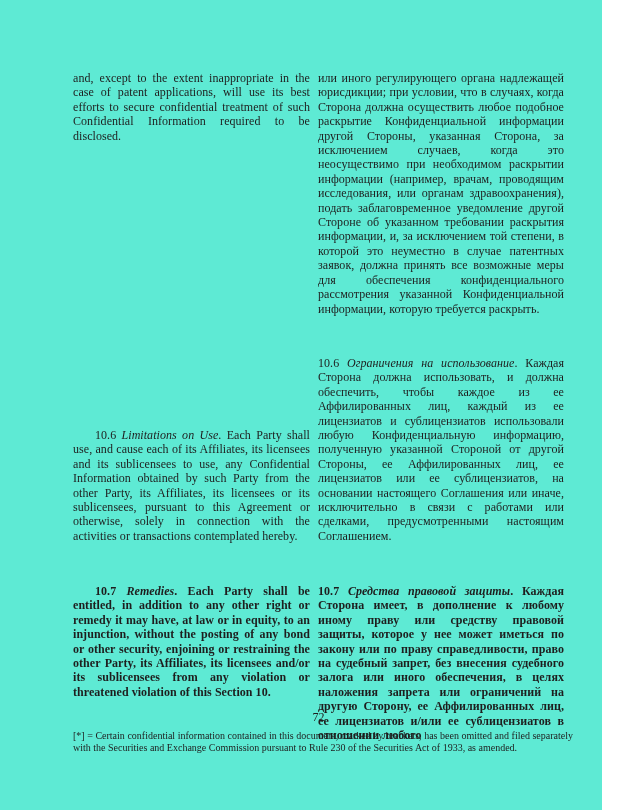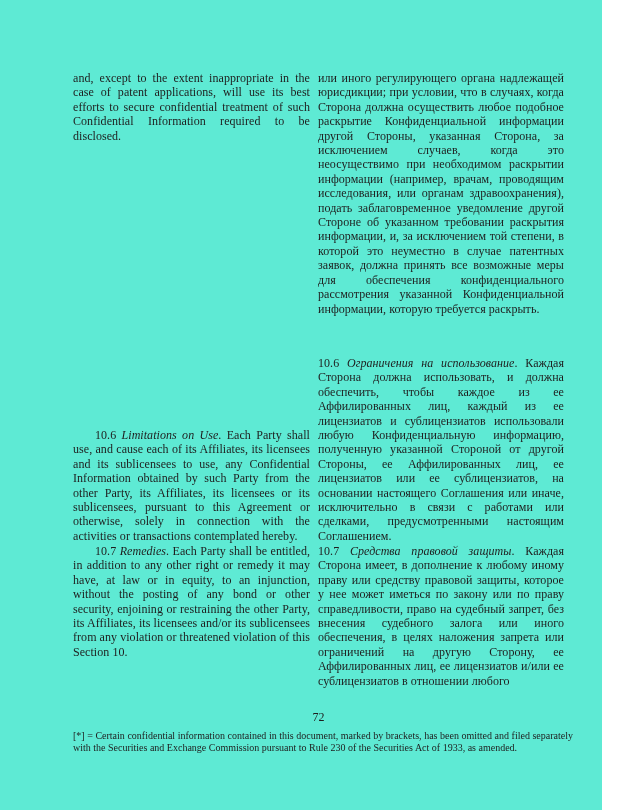--- a/index.html
+++ b/index.html
@@ -15,21 +15,21 @@
   .row {
     position: absolute;
     left: 73px;
     width: 491px;
     display: flex;
     gap: 8px;
     align-items: flex-start;
   }
   .row-1 { top: 71px; }
   .row-2 { top: 356px; align-items: flex-end; }
-  .row-3 { top: 544px; }
+  .row-3 { top: 584px; font-weight: bold; }
   .cell {
     margin: 0;
     text-align: justify;
     font-size: 12px;
     line-height: 14.4px;
     letter-spacing: 0.05px;
   }
   .cell.en { width: 237px; }
   .cell.ru { width: 246px; }
   .indent { text-indent: 22px; }

